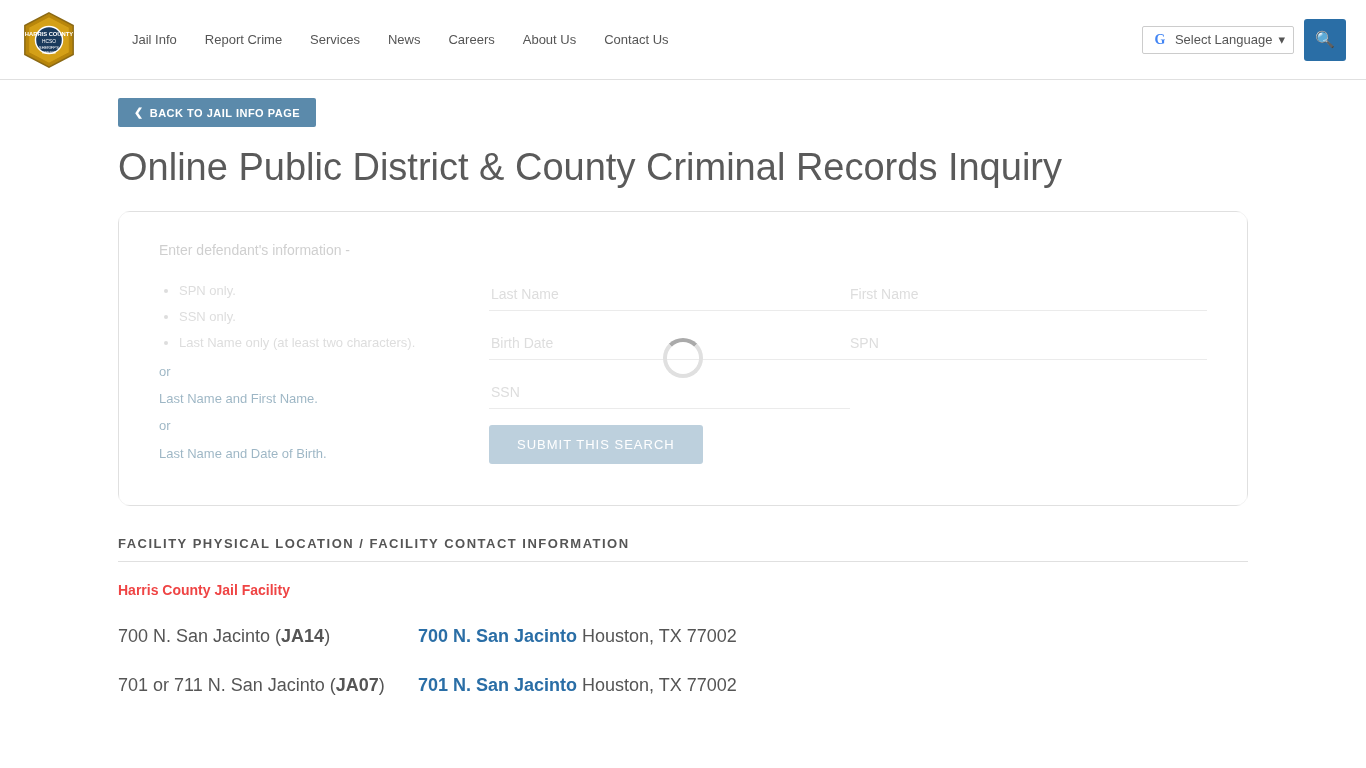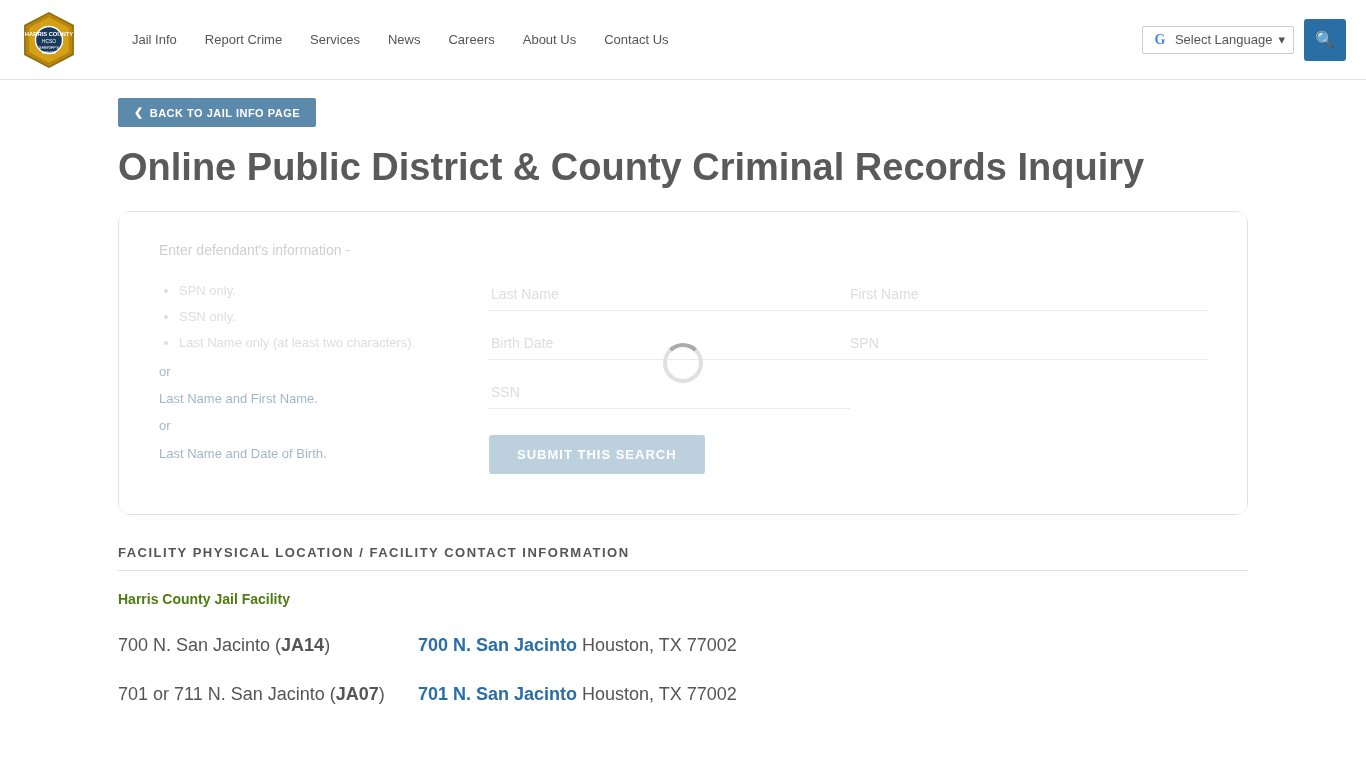--- a/index.html
+++ b/index.html
@@ -97,21 +97,21 @@
       text-decoration: none;
       border-radius: 2px;
       margin: 18px 0 18px 118px;
       cursor: pointer;
       gap: 6px;
     }
 
     
     .page-title {
       font-size: 38px;
-      font-weight: 700;
+      font-weight: 400;
       color: #5a5a5a;
       margin: 0 0 20px 118px;
       line-height: 1.2;
     }
 
     
     .form-card {
       margin: 0 118px 30px 118px;
       background: #fff;
       border: 1px solid #e0e0e0;
@@ -185,46 +185,45 @@
       animation: spin 1s linear infinite;
     }
     @keyframes spin { to { transform: rotate(360deg); } }
 
     .submit-btn {
       background: #5b8aab;
       color: #fff;
       border: none;
       padding: 12px 28px;
       font-size: 13px;
-      font-weight: bold;
+      font-weight: normal;
       letter-spacing: 1px;
       border-radius: 3px;
       cursor: pointer;
       align-self: flex-start;
-      margin-top: 10px;
     }
 
     
     .facility-section {
       margin: 0 118px 30px;
     }
     .facility-section h2 {
       font-size: 13px;
       font-weight: bold;
       color: #555;
       letter-spacing: 1.5px;
       text-transform: uppercase;
       margin-bottom: 20px;
       padding-bottom: 10px;
       border-bottom: 1px solid #e0e0e0;
     }
     .facility-name {
       font-weight: bold;
       font-size: 14px;
-      color: #4d7c0f;
+      color: #ef4444;
       margin-bottom: 22px;
     }
     .facility-row {
       display: flex;
       align-items: flex-start;
       margin-bottom: 8px;
       font-size: 18px;
       color: #555;
       margin-top: 28px;
     }

